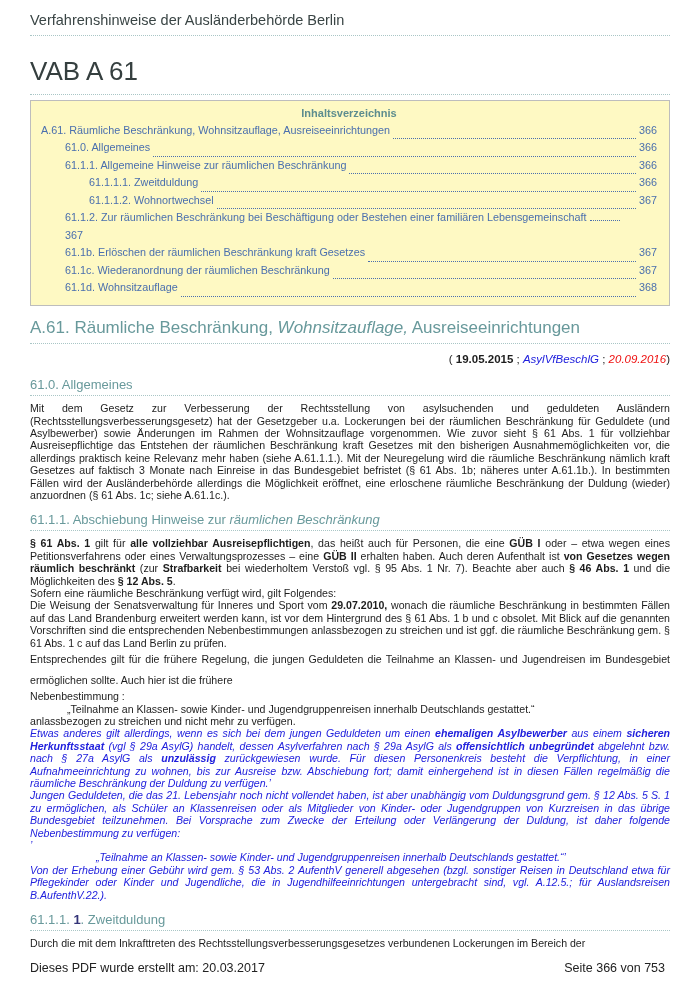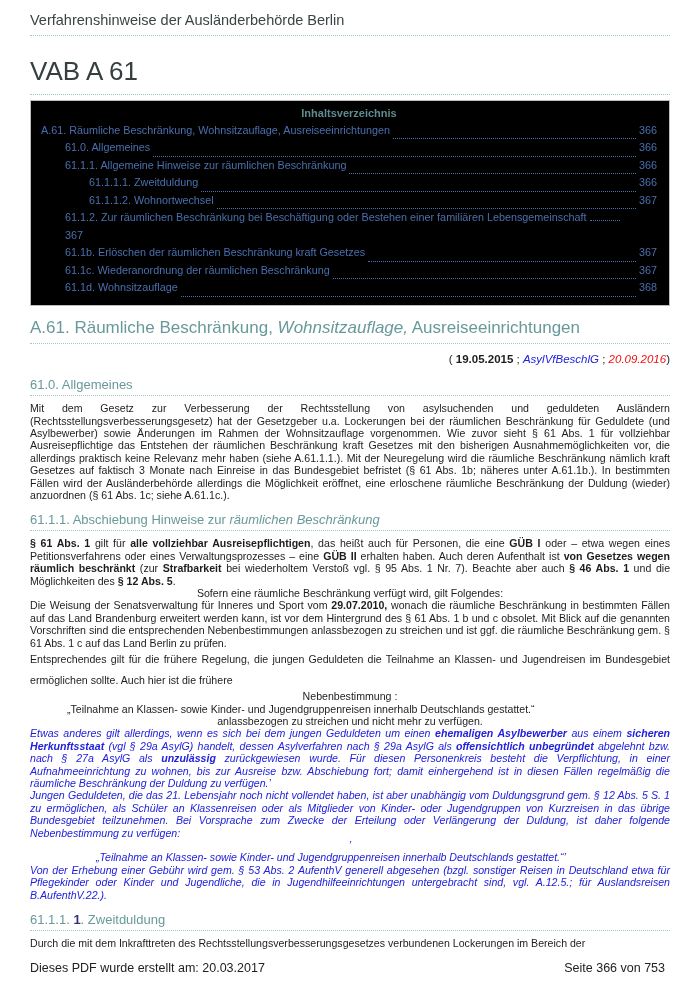--- a/index.html
+++ b/index.html
@@ -16,21 +16,21 @@
   .doc-header {
     font-size:14.5px; color:var(--dark,#3a4545);
     padding-bottom:7px; border-bottom:1px dotted var(--rule,#a9c6c6);
   }
   .page-title {
     font-size:26px; color:#353f3f; margin-top:20px;
     padding-bottom:7px; border-bottom:1px dotted var(--rule,#a9c6c6);
   }
   
   .toc-box {
-    margin-top:5px; background:#000000; border:1px solid #bdbdbd;
+    margin-top:5px; background:#fef9c3; border:1px solid #bdbdbd;
     padding:6px 12px 8px 10px;
   }
   .toc-title {
     text-align:center; font-weight:bold; font-size:11px;
     color:var(--tealTitle,#5d8d8f); margin-bottom:3px;
   }
   .toc-row {
     display:flex; align-items:baseline;
     font-size:10.8px; color:var(--tocLink,#4a6fae); line-height:1.62;
   }
@@ -44,21 +44,21 @@
   .toc-row.wrap .leader { display:inline-block; width:30px; border-bottom:1px dotted var(--tocLink,#4a6fae); }
   .toc-row.wrap .pg { display:block; }
   
   .content { margin-top:12px; font-size:10.6px; }
   .hd { color:var(--teal,#68999b); border-bottom:1px dotted var(--rule,#a9c6c6); }
   .hd.h1 { font-size:17px; margin:12px 0 9px; padding-bottom:5px; }
   .hd.h2 { font-size:13px; margin:11px 0 6px; padding-bottom:3px; }
   .para { text-align:justify; line-height:1.17; margin:0 0; }
   .para.meta { text-align:right; font-size:11.5px; margin:4px 0 4px; }
   .para.loose { line-height:1.95; }
-  .para.left { text-align:center; }
+  .para.left { text-align:left; }
   .para.m0 { margin:0; }
   .para.mb0 { margin-bottom:0; }
   .para.q1 { text-align:left; margin:0; padding-left:37px; }
   .para.q2 { text-align:left; margin:0; padding-left:66px; }
   .para.blue { color:var(--blue,#2020dd); font-style:italic; }
   
   .footer {
     position:absolute; left:30px; right:35px; top:961px;
     display:flex; justify-content:space-between;
     font-size:12.5px; color:#222;

